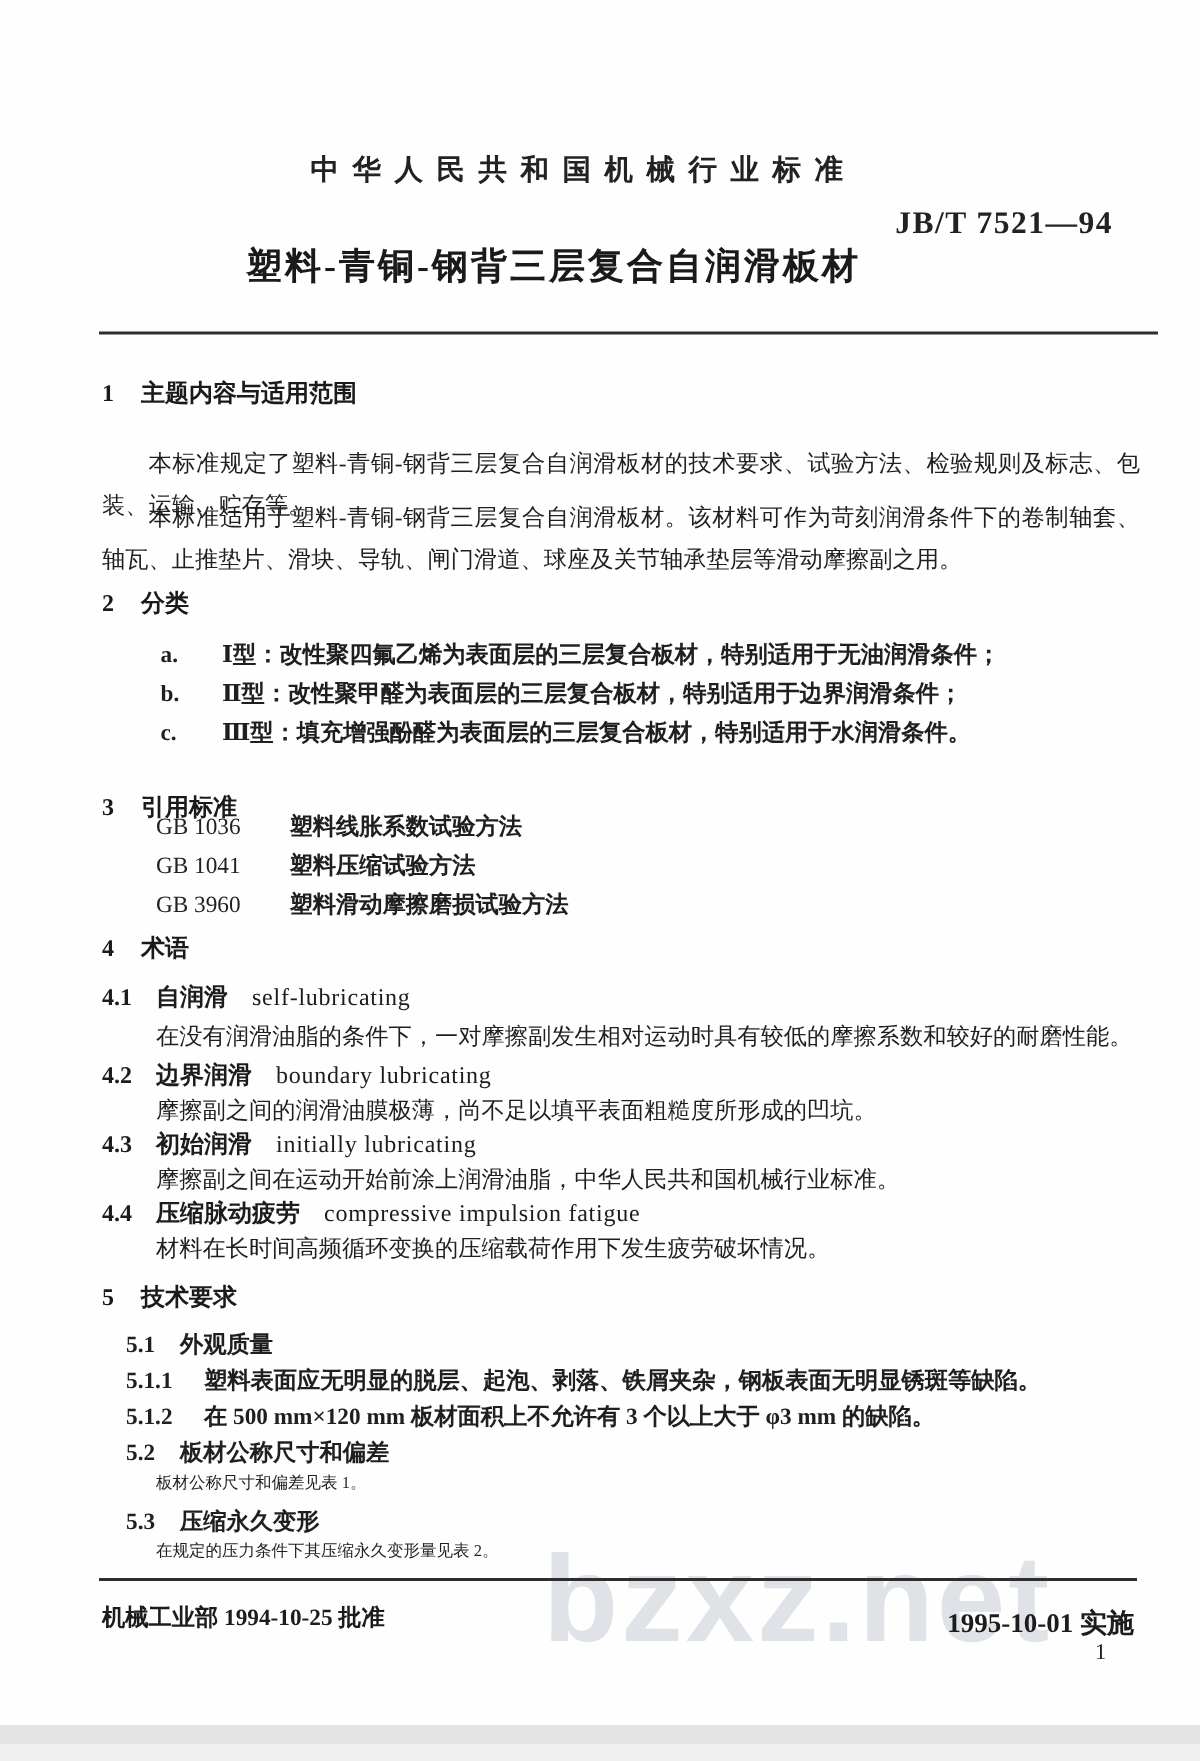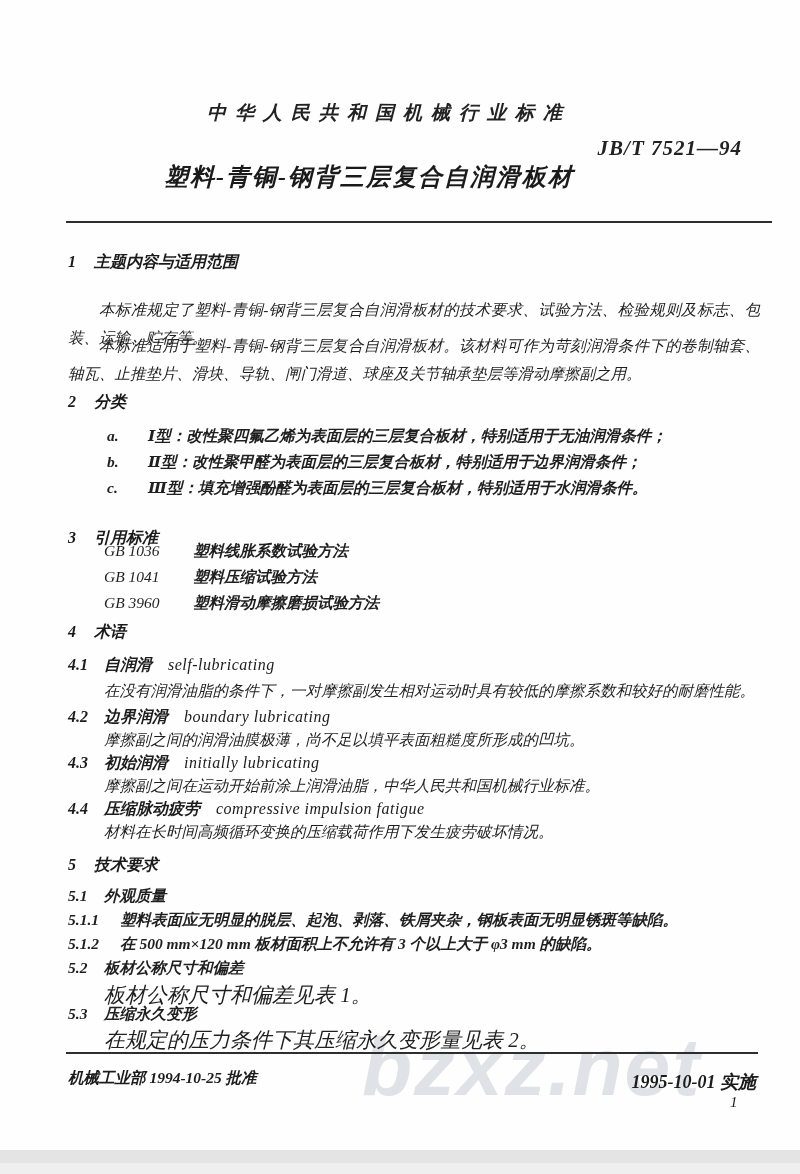--- a/index.html
+++ b/index.html
@@ -6,21 +6,21 @@
   html, body { background: #ffffff; }
   .page {
     position: relative;
     width: 800px;
     height: 1174px;
     background: #fefefe;
     overflow: hidden;
     font-family: "Liberation Serif", "DejaVu Serif", serif;
     color: #1c1c1c;
   }
-  .abs { position: absolute; font-style: italic; }
+  .abs { position: absolute; }
 
   
   .std-name {
     top: 100px; left: 50%; transform: translateX(-53%);
     font-size: 19px; font-weight: 700; letter-spacing: 9px;
     white-space: nowrap; color: #222;
   }
   .std-number {
     top: 136px; right: 58px;
     font-size: 21px; font-weight: 700; letter-spacing: 1px; color: #222;
@@ -48,25 +48,25 @@
   .list-row .li-label { display: inline-block; width: 41px; font-weight: 700; }
   .list-row .li-text { font-weight: 600; }
   .ref-row { left: 104px; white-space: nowrap; font-size: 15.5px; color: #1f1f1f; }
   .ref-row .ref-code { display: inline-block; width: 89px; }
   .ref-row .ref-name { font-weight: 600; }
   .term-head { left: 68px; white-space: nowrap; font-size: 16px; }
   .term-head .t-num { display: inline-block; min-width: 36px; font-weight: 700; }
   .term-head .t-zh { font-weight: 700; }
   .term-head .t-en { margin-left: 16px; font-weight: 500; letter-spacing: .5px; }
   .term-def { left: 104px; width: 660px; font-size: 15.5px; white-space: nowrap; color: #1f1f1f; }
-  .clause { left: 68px; white-space: nowrap; font-size: 15.5px; color: #1f1f1f; }
+  .clause { left: 84px; white-space: nowrap; font-size: 15.5px; color: #1f1f1f; }
   .clause .c-num { display: inline-block; min-width: 36px; font-weight: 700; }
   .clause .c-num.wide { min-width: 52px; }
   .clause .c-text { font-weight: 600; }
-  .clause-body { left: 104px; white-space: nowrap; font-size: 21px; color: #1f1f1f; }
+  .clause-body { left: 104px; white-space: nowrap; font-size: 11px; color: #1f1f1f; }
 
   
   .watermark {
     top: 1026px; left: 362px;
     font-family: "Liberation Sans", "DejaVu Sans", sans-serif;
     font-size: 82px; font-weight: 700; letter-spacing: 2px;
     color: rgba(196, 203, 212, 0.55); z-index: 0; line-height: 1;
   }
   .footer-approval { top: 1068px; left: 68px; font-size: 15.5px; font-weight: 700; z-index: 2; }
   .footer-impl { top: 1070px; right: 44px; font-size: 18px; font-weight: 700; z-index: 2; }

